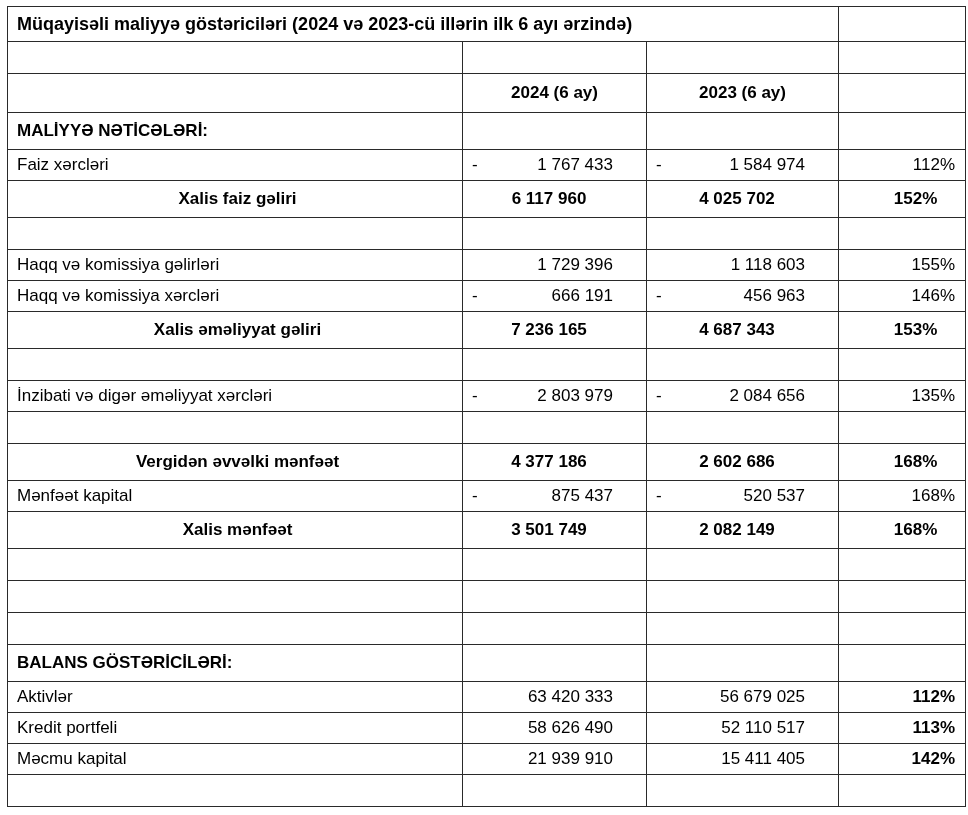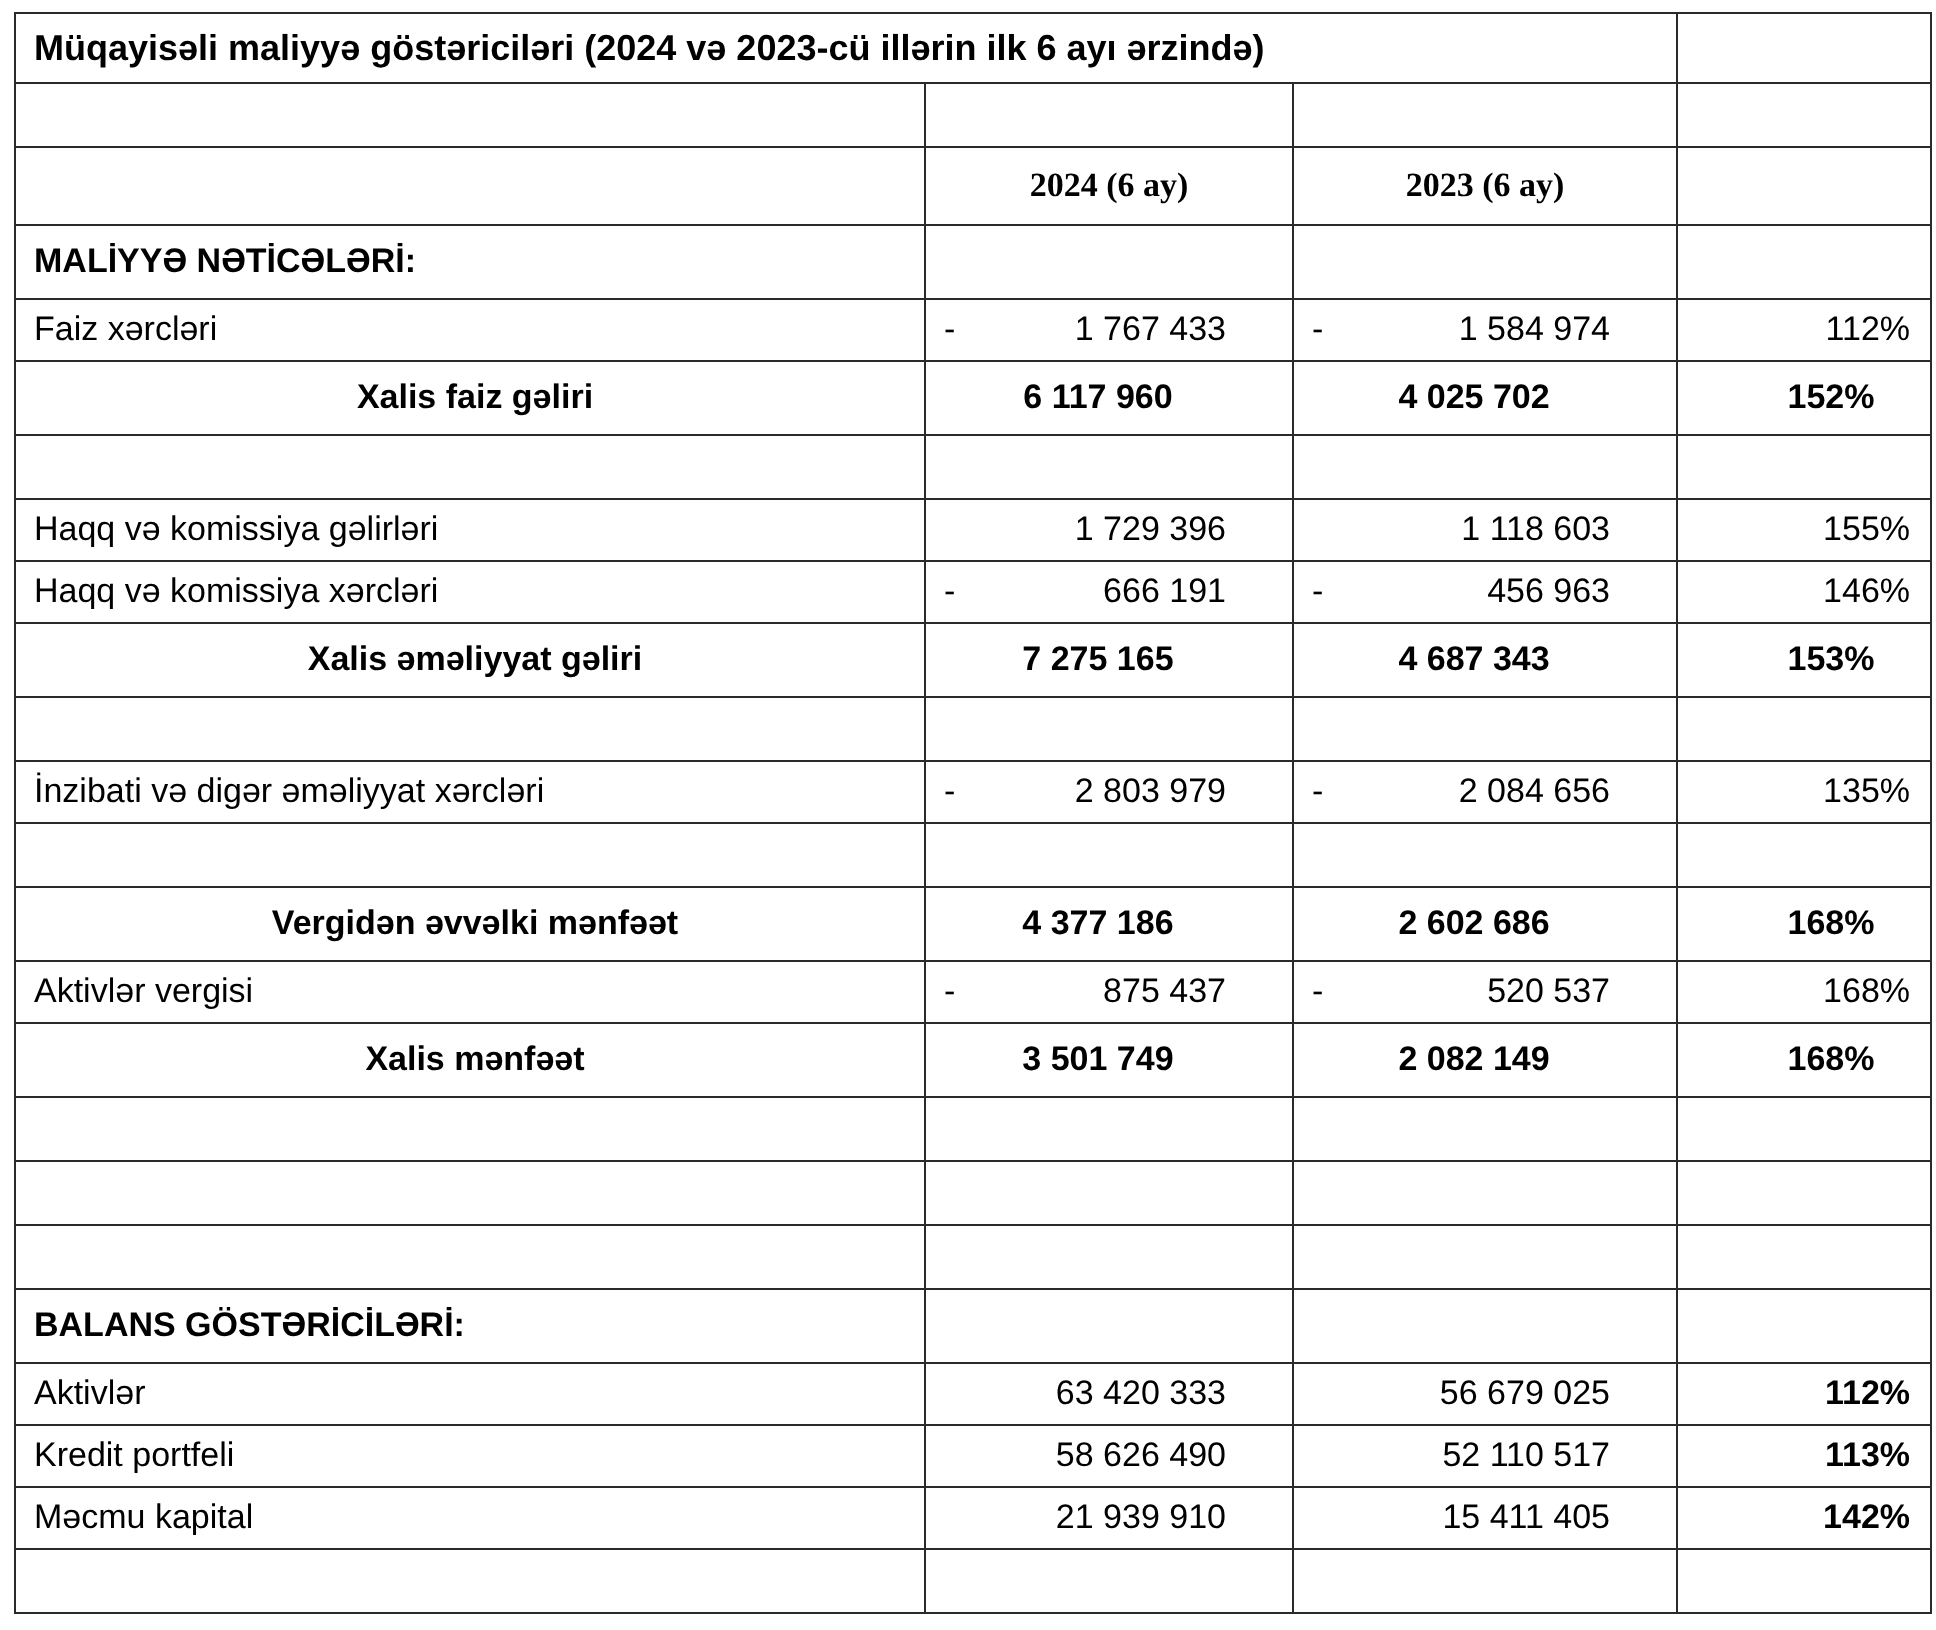--- a/index.html
+++ b/index.html
@@ -49,21 +49,20 @@
   .title-cell {
     font-weight: bold;
     font-size: 18px;
     padding-left: 9px;
   }
   td.label { padding-left: 9px; }
   td.section-label { font-weight: bold; padding-left: 9px; }
   td.head {
     font-weight: bold;
     text-align: center;
-    font-family: Liberation Serif, serif;
   }
   td.num {
     position: relative;
     text-align: right;
     padding-right: 33px;
     padding-left: 22px;
   }
   td.num .sign {
     position: absolute;
     left: 9px;
@@ -136,21 +135,21 @@
           <td class="pct">155%</td>
         </tr>
         <tr class="r-data">
           <td class="label">Haqq və komissiya xərcləri</td>
           <td class="num"><span class="sign">-</span><span class="val">666 191</span></td>
           <td class="num"><span class="sign">-</span><span class="val">456 963</span></td>
           <td class="pct">146%</td>
         </tr>
         <tr class="r-data bold">
           <td class="label">Xalis əməliyyat gəliri</td>
-          <td class="num"><span class="sign"></span><span class="val">7 275 165</span></td>
+          <td class="num"><span class="sign"></span><span class="val">7 236 165</span></td>
           <td class="num"><span class="sign"></span><span class="val">4 687 343</span></td>
           <td class="pct bold">153%</td>
         </tr>
         <tr class="r-blank">
           <td class="label"></td>
           <td class="num"></td>
           <td class="num"></td>
           <td class="pct"></td>
         </tr>
         <tr class="r-data">
@@ -165,21 +164,21 @@
           <td class="num"></td>
           <td class="pct"></td>
         </tr>
         <tr class="r-data bold">
           <td class="label">Vergidən əvvəlki mənfəət</td>
           <td class="num"><span class="sign"></span><span class="val">4 377 186</span></td>
           <td class="num"><span class="sign"></span><span class="val">2 602 686</span></td>
           <td class="pct bold">168%</td>
         </tr>
         <tr class="r-data">
-          <td class="label">Aktivlər vergisi</td>
+          <td class="label">Mənfəət kapital</td>
           <td class="num"><span class="sign">-</span><span class="val">875 437</span></td>
           <td class="num"><span class="sign">-</span><span class="val">520 537</span></td>
           <td class="pct">168%</td>
         </tr>
         <tr class="r-data bold">
           <td class="label">Xalis mənfəət</td>
           <td class="num"><span class="sign"></span><span class="val">3 501 749</span></td>
           <td class="num"><span class="sign"></span><span class="val">2 082 149</span></td>
           <td class="pct bold">168%</td>
         </tr>

